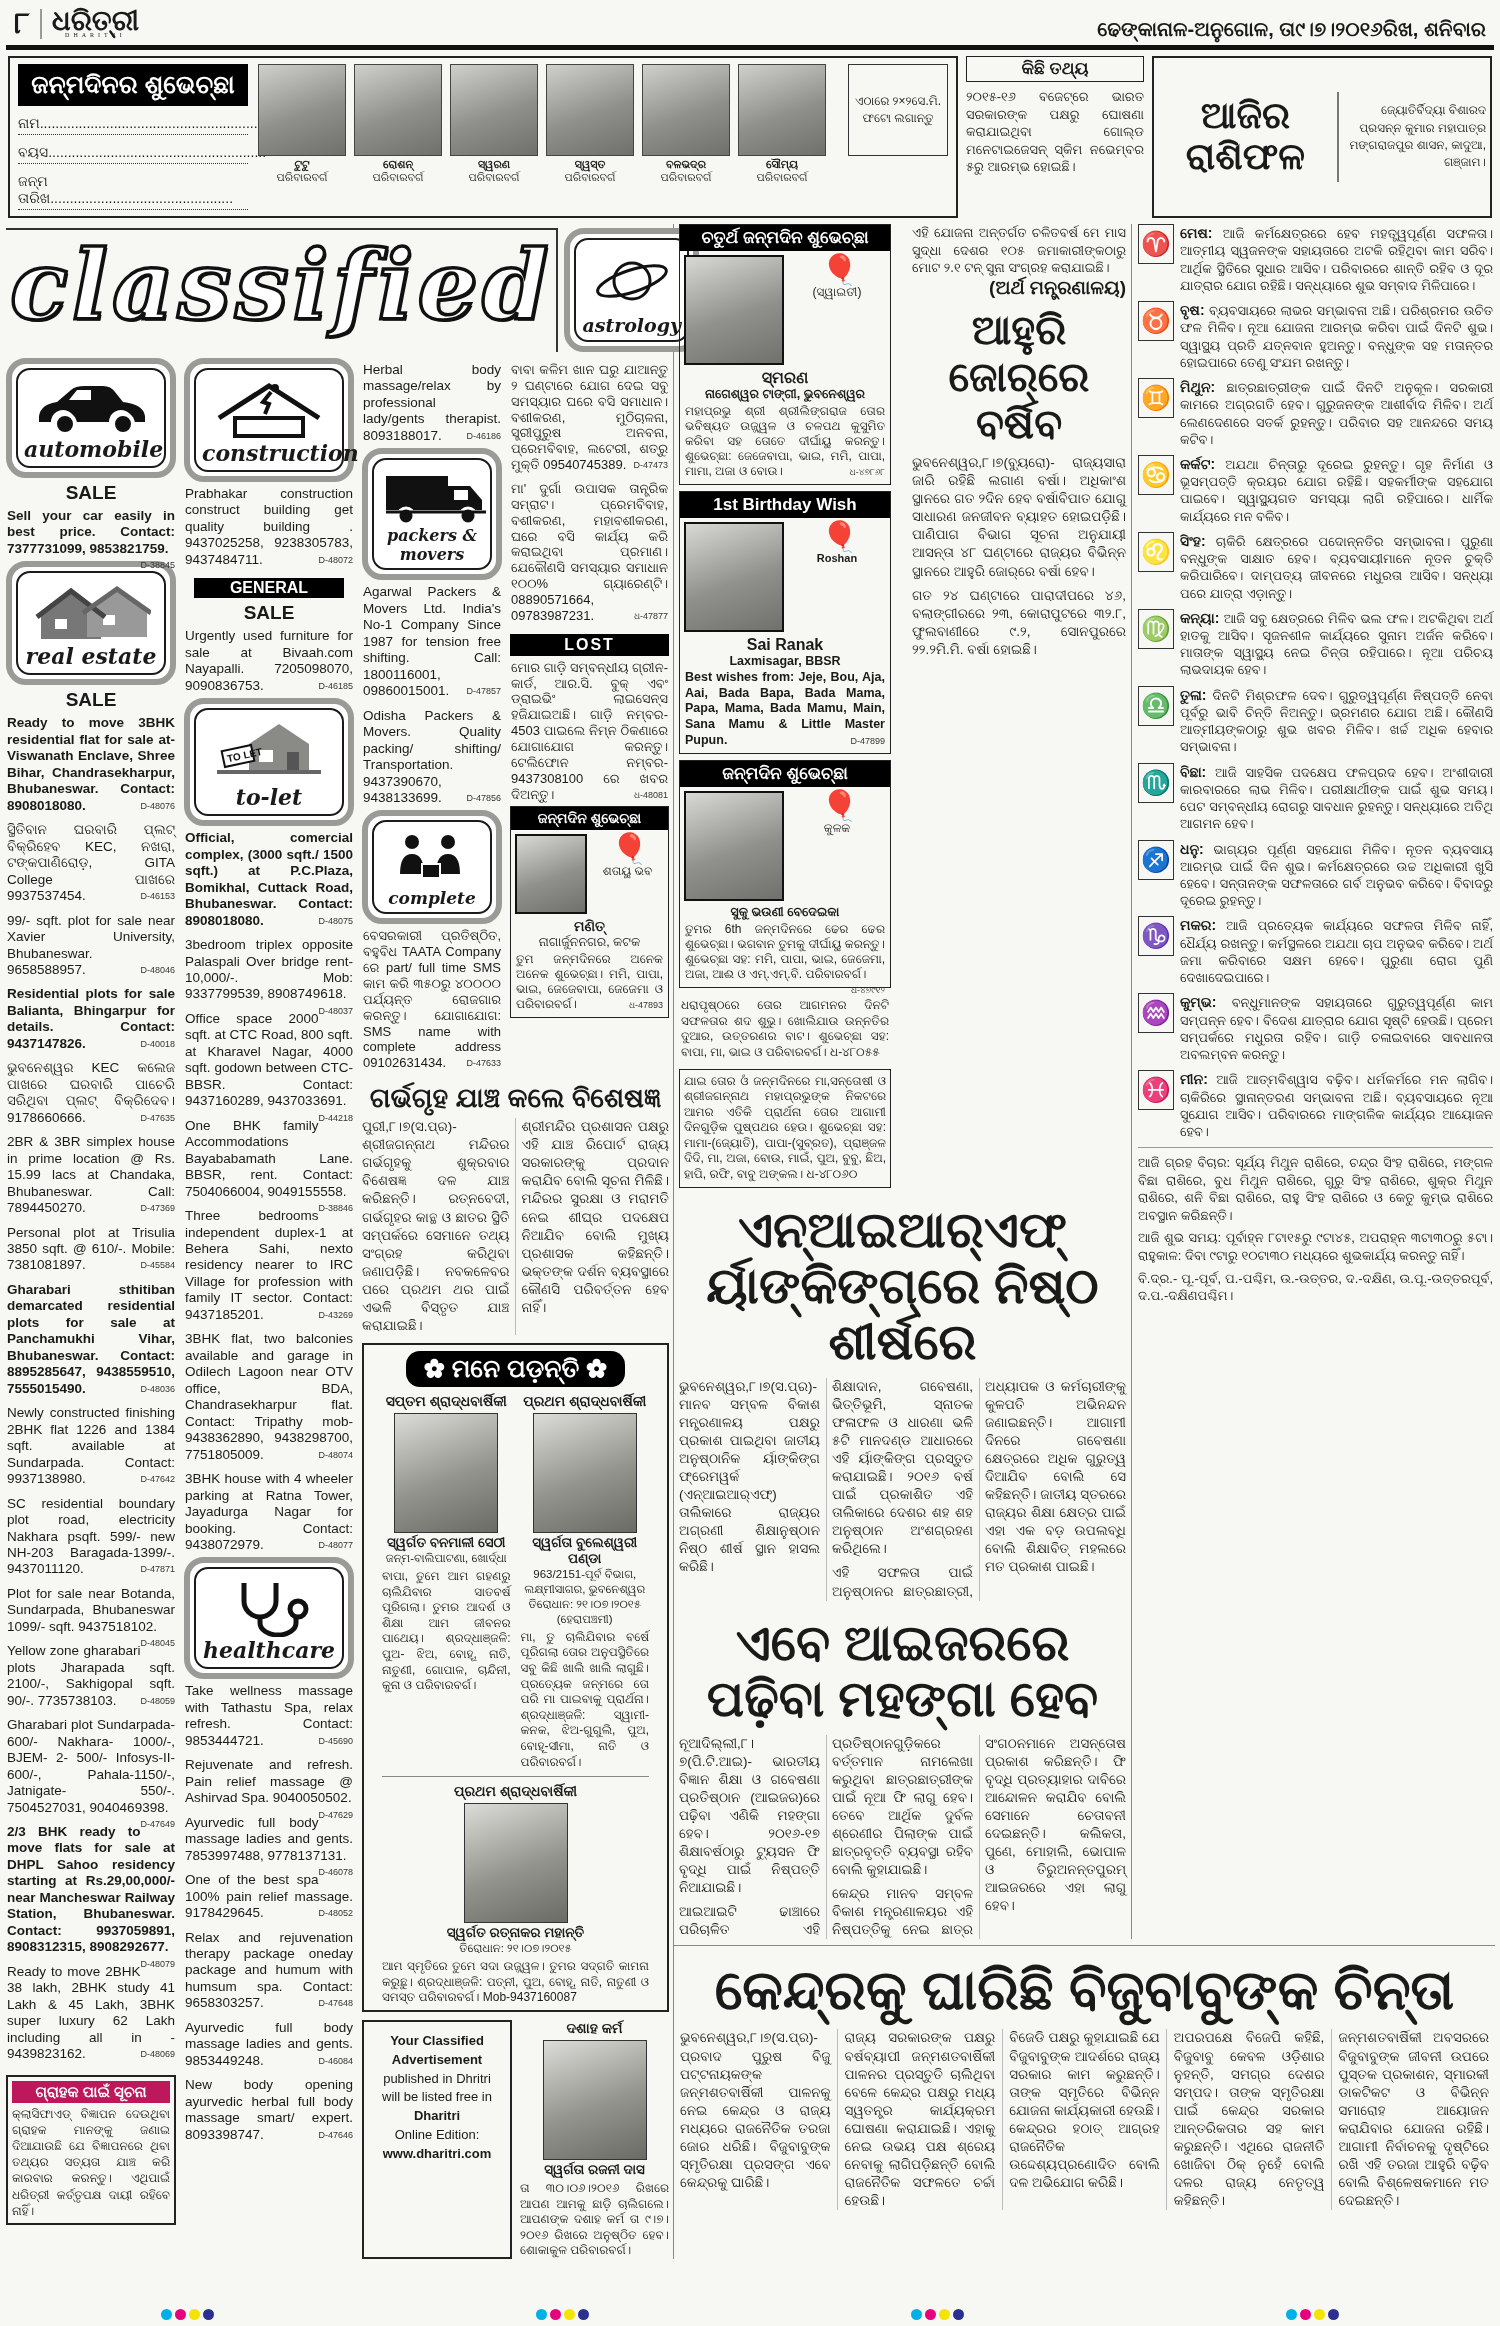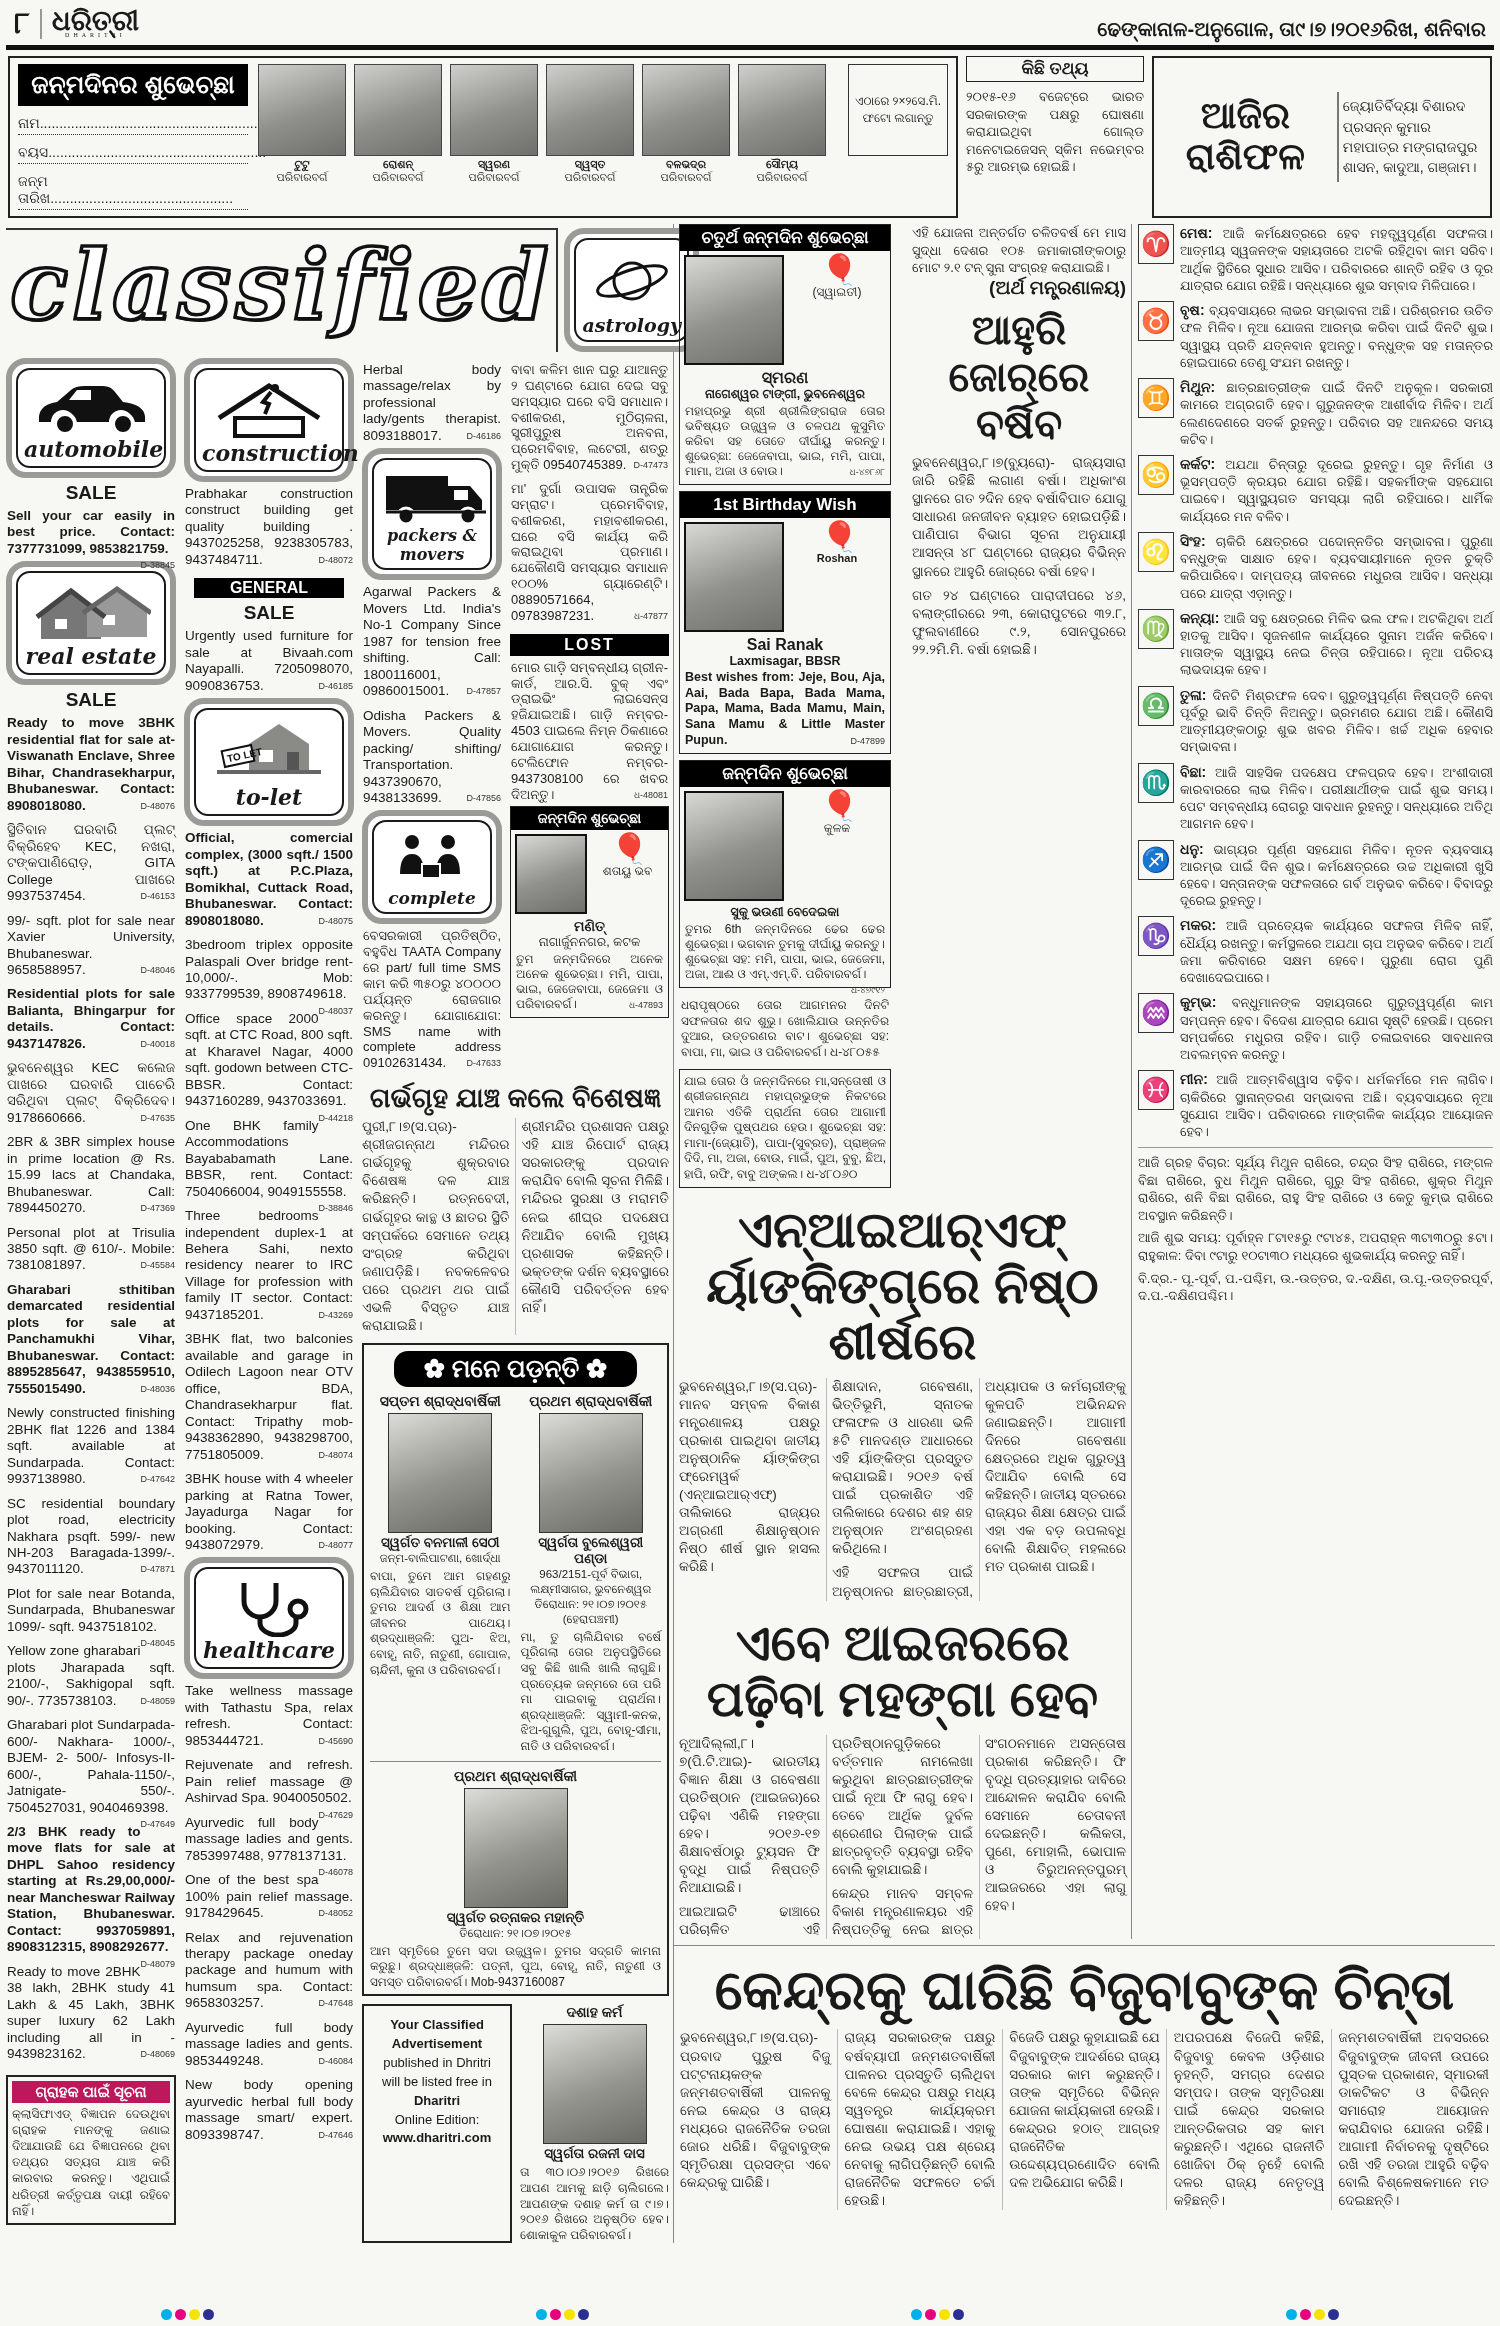--- a/index.html
+++ b/index.html
@@ -24,21 +24,21 @@
   .coupon-photos { flex:1; display:flex; gap:8px; }
   .cp { text-align:center; font-size:11px; line-height:1.15; }
   .cp-img { width:88px; height:92px; border:1px solid #444; background:linear-gradient(160deg,#cfcfcb,#8f8f8b 55%,#6f6f6b); margin-bottom:2px; }
   .cp-empty { width:100px; height:92px; border:1.5px solid #333; font-size:12px; display:flex; flex-direction:column; justify-content:center; text-align:center; padding:4px; line-height:1.4; }
   .coupon-terms { position:absolute; left:8px; top:168px; width:942px; font-size:12px; background:#f7f7f3; padding:2px 6px 4px 6px; border:2px solid #222; border-top:none; }
   .kichhi { width:178px; }
   .kichhi-h { border:1.5px solid #222; text-align:center; font-size:17px; font-weight:bold; padding:2px; }
   .kichhi p { font-size:13px; line-height:1.35; margin-top:6px; text-align:justify; }
   .rashi-box { flex:1; border:2px solid #222; display:flex; align-items:center; }
   .rashi-title { width:55%; text-align:center; font-size:37px; font-weight:bold; line-height:1.1; border-right:2px solid #777; padding:4px; }
-  .rashi-credit { width:45%; font-size:14px; text-align:left; line-height:1.45; padding:4px; }
+  .rashi-credit { width:45%; font-size:12px; text-align:right; line-height:1.45; padding:4px; }
 
   
   .content-row { display:flex; gap:0; }
   .clf-zone { width:668px; border-right:1px solid #888; padding-right:4px; }
   .right-wrap { flex:1; display:flex; flex-direction:column; }
   .rw-top { display:flex; }
   .mid-zone { width:458px; padding:0 5px; border-right:1px solid #888; }
   .rz { width:363px; padding:0 2px 0 6px; }
 
   
@@ -98,21 +98,21 @@
   
   .sign { display:flex; gap:6px; margin-bottom:7px; }
   .sicon { width:36px; height:40px; border:1.5px solid #333; flex:none; display:flex; align-items:center; justify-content:center; font-size:24px; }
   .stext { font-size:13px; line-height:1.32; text-align:justify; }
   .stext b { font-size:14px; }
   .rz-foot { font-size:13px; line-height:1.35; text-align:justify; margin-top:4px; border-top:1px solid #999; padding-top:6px; }
   .rz-foot p { margin-bottom:5px; }
 
   
   .garbha-h { text-align:center; font-weight:bold; font-size:27px; margin:8px 0 4px 0; }
-  .mane { border:2px solid #222; margin-top:8px; padding:4px 6px; }
+  .mane { border:2px solid #222; margin-top:8px; padding:4px 18px; }
   .mane-ribbon { background:#000; color:#fff; text-align:center; font-size:25px; font-weight:bold; border-radius:14px; padding:3px; margin:2px 24px 6px 24px; }
   .mane-grid { display:flex; gap:10px; }
   .mane-cell { flex:1; text-align:center; }
   .mane-lbl { font-weight:bold; font-size:14px; margin-bottom:3px; }
   .mane-img { width:104px; height:120px; margin:0 auto; border:1px solid #333; background:linear-gradient(160deg,#dcdcd8,#94948e 55%,#6b6b66); }
   .mane-cap { font-weight:bold; font-size:13.5px; margin-top:2px; }
   .mane-sub { font-size:11.5px; line-height:1.3; }
   .mane-txt { font-size:12px; line-height:1.3; text-align:justify; margin-top:3px; }
   .clf-bottom-row { display:flex; gap:8px; margin-top:8px; }
   .promo { width:150px; border:2px solid #222; text-align:center; font-size:13px; line-height:1.45; padding:10px 6px; }

